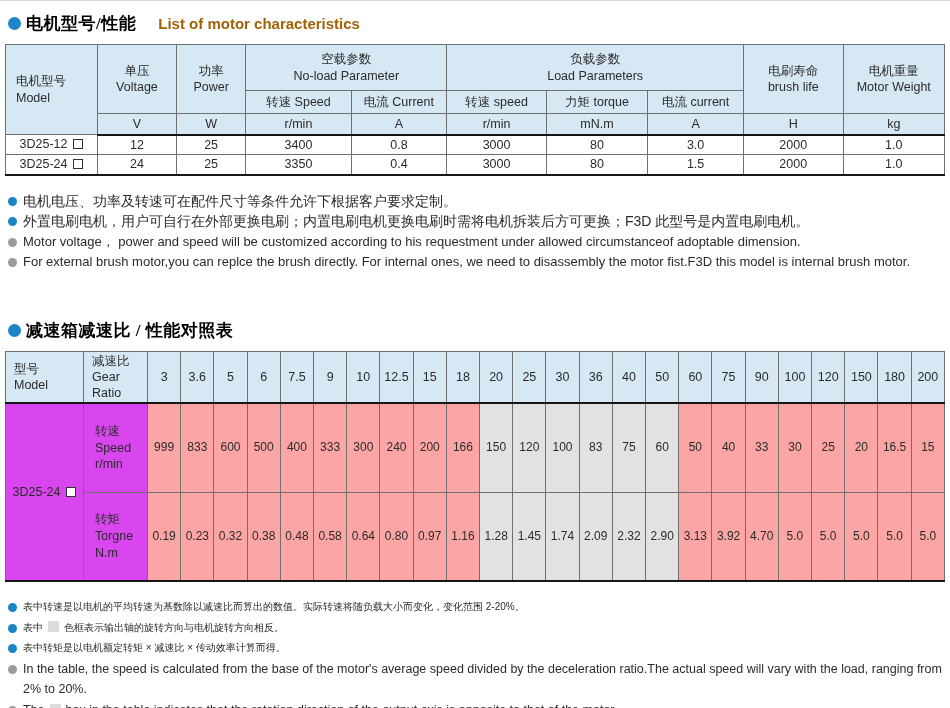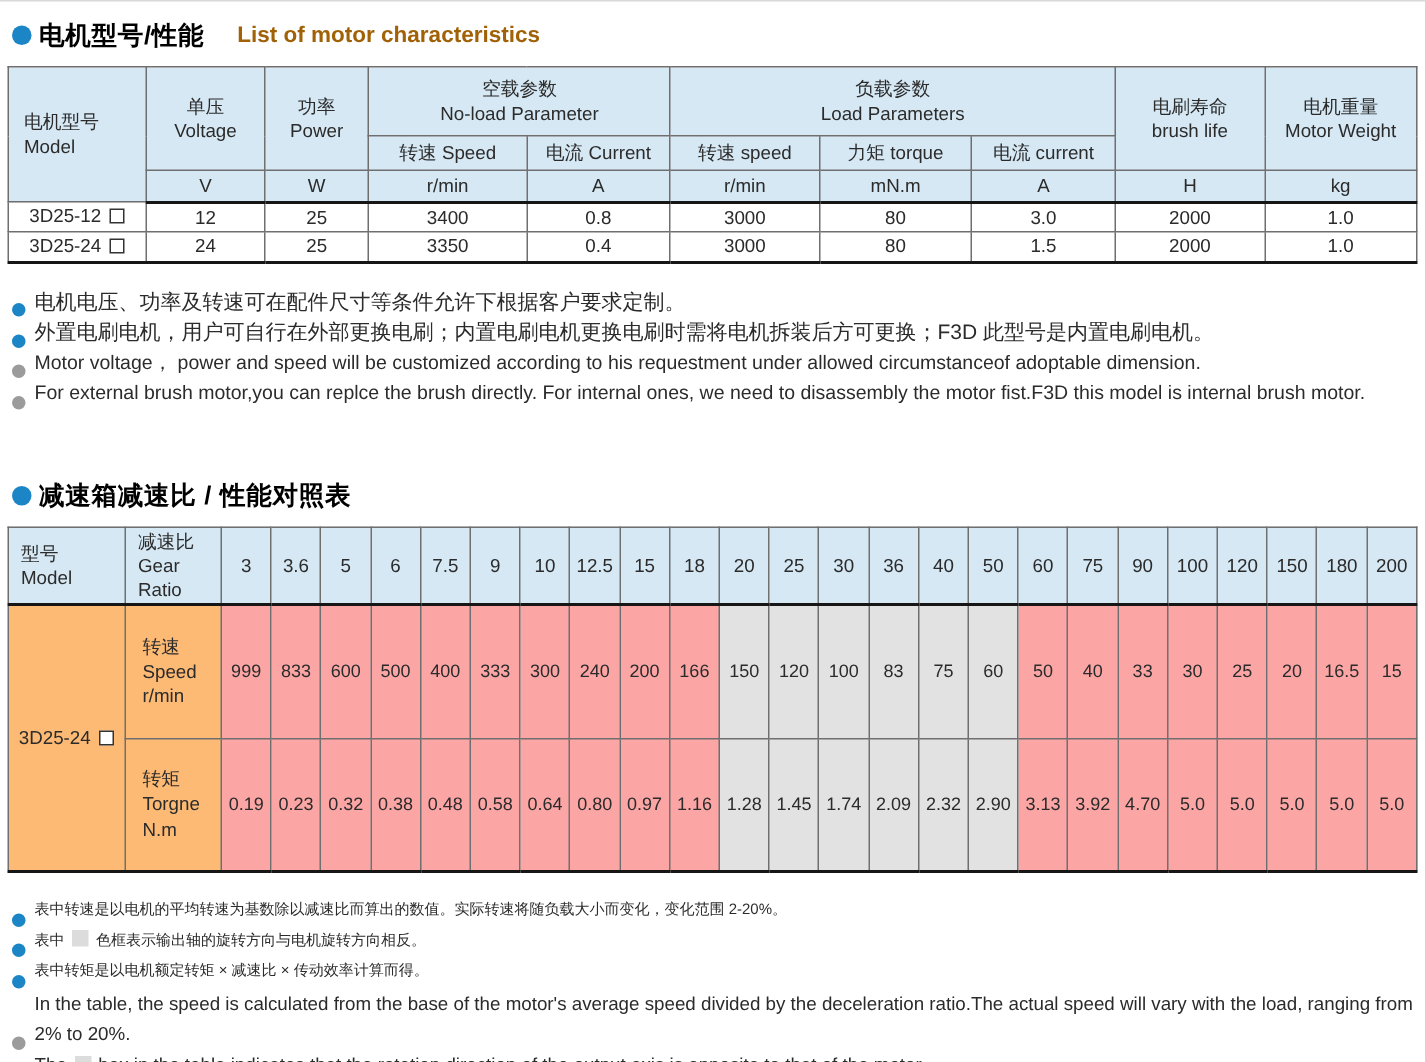--- a/index.html
+++ b/index.html
@@ -16,21 +16,21 @@
   body{
     width:950px;height:708px;
     font-family:"Liberation Sans","DejaVu Sans",sans-serif;
     color:#2b2b2b;overflow:hidden;
   }
   .page{width:950px;height:708px;border-top:1px solid #d8d8d8;}
 
   
   .section-title{display:flex;align-items:center;margin:11px 0 9px 8px;}
   .dot-lg{width:13px;height:13px;border-radius:50%;background:var(--accent);flex:0 0 auto;}
-  .t-zh{font-size:17px;font-weight:bold;color:#000;margin-left:5px;letter-spacing:0.5px;}
+  .t-zh{font-size:17px;font-weight:bold;color:#000;margin-left:5px;letter-spacing:0.5px;font-family:Liberation Serif, serif;}
   .t-en{font-size:15px;font-weight:bold;color:#a16207;margin-left:22px;}
 
   
   table.data-table{
     border-collapse:collapse;table-layout:fixed;
     width:940px;margin:0 5px;
   }
   .data-table th,.data-table td{
     border:1px solid var(--thin);
     text-align:center;vertical-align:middle;
@@ -48,21 +48,21 @@
   .motor-table tbody tr:last-child td{border-bottom:2px solid var(--thick);}
   .motor-table .model-head{text-align:left;padding-left:10px;}
   .hd2 div{line-height:1.3;}
 
   
   .sq{display:inline-block;width:10px;height:10px;border:1.5px solid #333;
       margin-left:6px;vertical-align:-1px;background:#fff;}
 
   
   .notes{margin:15px 0 0 8px;}
-  .note{display:flex;align-items:flex-end;line-height:20.5px;}
+  .note{display:flex;align-items:flex-start;line-height:20.5px;}
   .note .dot{flex:0 0 auto;width:9px;height:9px;border-radius:50%;margin:6px 6px 0 0;}
   .note .dot.blue{background:var(--accent);}
   .note .dot.gray{background:var(--gray);}
   .note.zh{font-size:14px;}
   .note.en{font-size:13px;}
   .notes2 .note.zh{font-size:10px;}
   .notes2 .note.en{font-size:12.5px;}
   .box-chip{display:inline-block;width:11px;height:11px;background:var(--boxgray);
       margin:0 5px;vertical-align:-1px;}
 
@@ -75,21 +75,21 @@
   .gear-table thead th{border-bottom:2px solid var(--thick);}
   .gear-table tbody tr:last-child td{border-bottom:2px solid var(--thick);}
   .gear-table .model-cell{border-bottom:2px solid var(--thick);font-size:12.5px;}
   .gear-table col.c-model{width:78px;}
   .gear-table col.c-label{width:64px;}
   .gear-table .head-left{text-align:left;padding-left:8px;}
   .gear-table .row-label{text-align:left;padding-left:11px;font-size:12.5px;}
   .gear-table .row-label div{line-height:1.35;}
   .gear-table td{font-size:12px;background:#fca5a5;}
   .gear-table td.shaded{background:var(--shade);}
-  .gear-table td.row-label,.gear-table td.model-cell{background:#fdba74;}
+  .gear-table td.row-label,.gear-table td.model-cell{background:#d946ef;}
 </style>
 </head>
 <body>
 
 <div class="page">
 
   <div class="section-title">
     <span class="dot-lg"></span>
     <span class="t-zh">电机型号/性能</span>
     <span class="t-en">List of motor characteristics</span>

